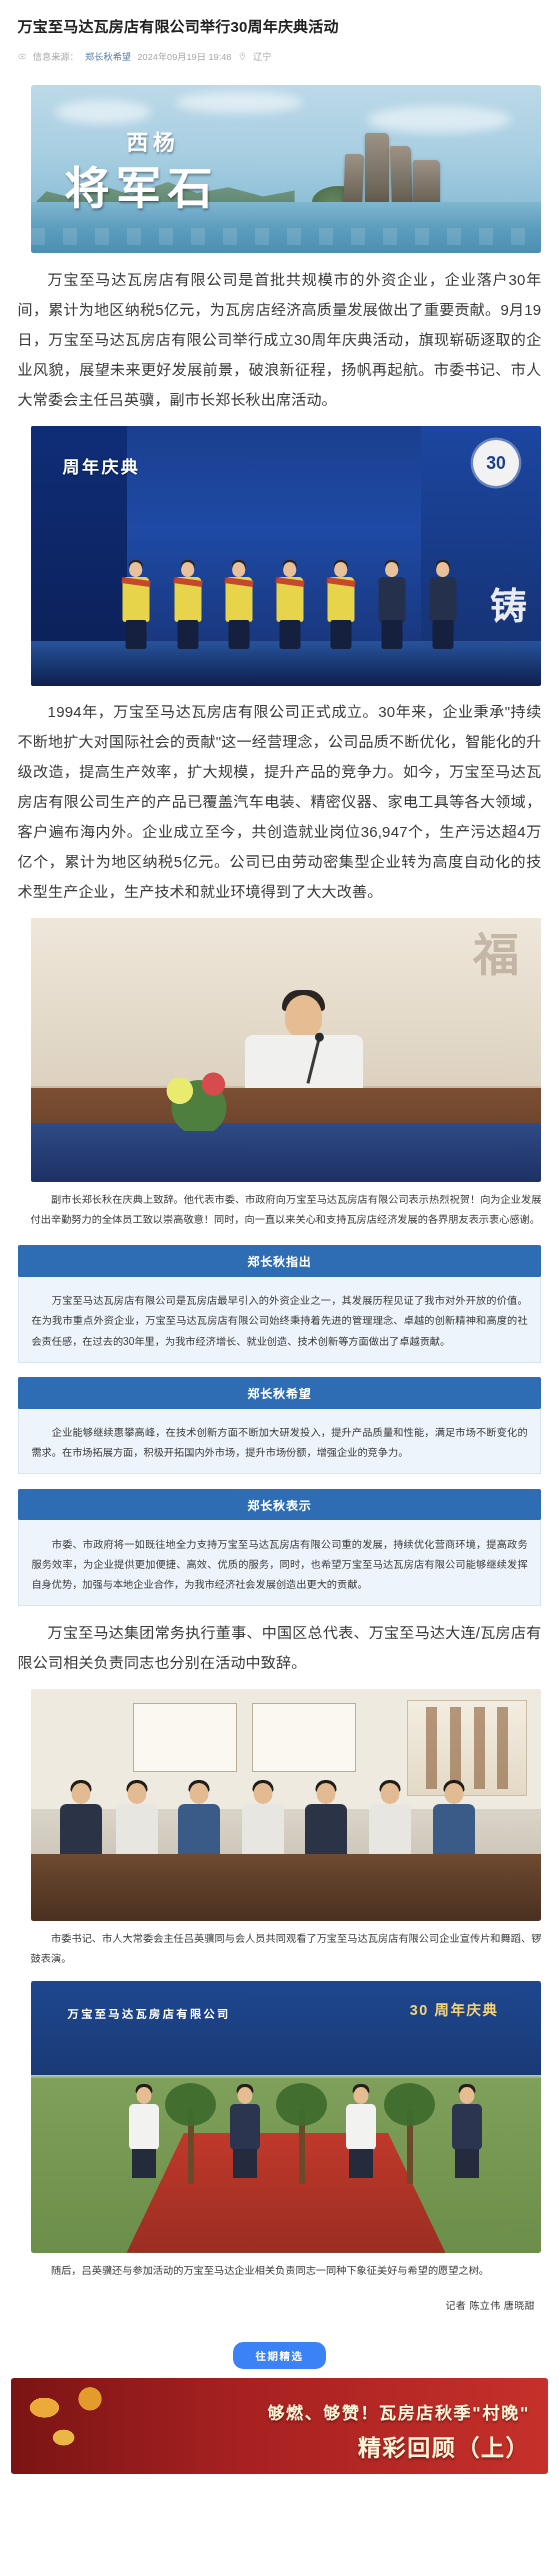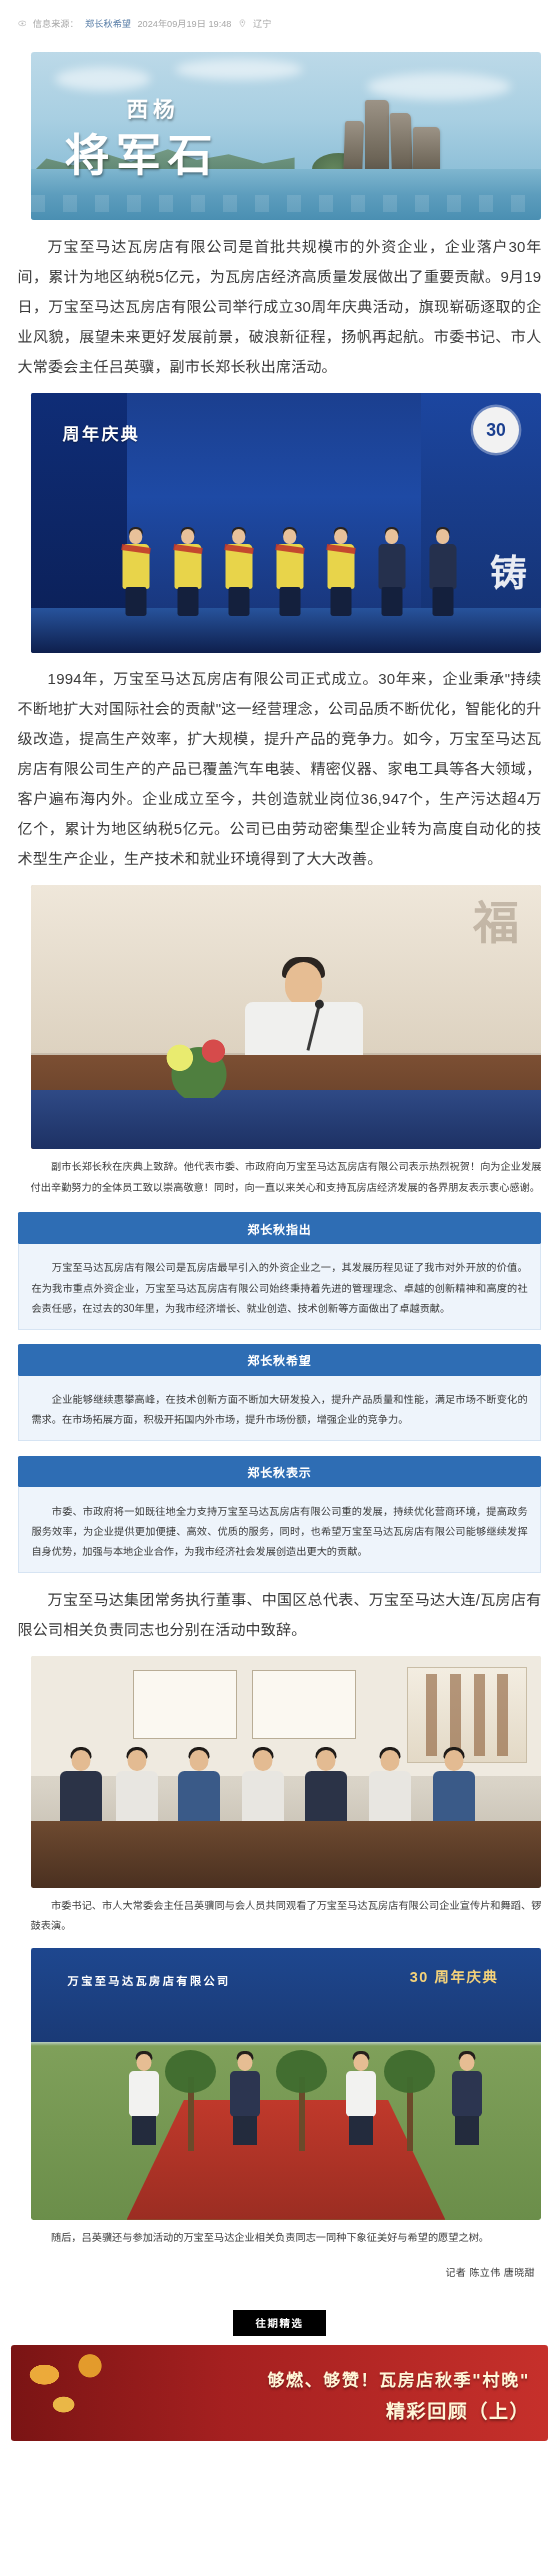--- a/index.html
+++ b/index.html
@@ -353,26 +353,26 @@
     letter-spacing: 0.4px;
   }
 
   
   .footer-wrap {
     padding: 8px 0 0 0;
     text-align: center;
   }
   .pill {
     display: inline-block;
-    background: #000000;
+    background: #3b82f6;
     color: #fff;
     font-size: 10.4px;
     font-weight: bold;
     padding: 5.6px 22.4px;
-    border-radius: 0;
+    border-radius: 10px;
     letter-spacing: 1.6px;
   }
   .promo {
     margin: 9.6px 11.2px 0 11.2px;
     height: 96px;
     border-radius: 3.2px;
     position: relative;
     overflow: hidden;
     background: linear-gradient(90deg,#7a1414 0%, #a52020 40%, #c6302b 100%);
   }
@@ -383,28 +383,29 @@
       radial-gradient(ellipse at 60% 18%, #e8a32e 0 11.2px, rgba(232,163,46,0) 12px),
       radial-gradient(ellipse at 38% 62%, #f0c04a 0 10.4px, rgba(240,192,74,0) 11.2px);
     opacity: .95;
   }
   .promo .ptext1, .promo .ptext2 {
     position:absolute; right: 17.6px; color: #fff6d8; font-weight: bold;
     text-shadow: 0 1.6px 2.4px rgba(0,0,0,.35);
     font-family: "DejaVu Serif","Liberation Serif",serif;
   }
   .promo .ptext1 { top: 21px; font-size: 17px; letter-spacing: 1.6px; }
-  .promo .ptext2 { top: 51px; font-size: 19px; letter-spacing: 1.6px; text-align: right; }
+  .promo .ptext2 { top: 51px; font-size: 23px; letter-spacing: 1.6px; text-align: right; }
 </style>
 </head>
 <body>
 
 <div class="page">
 
   <div class="article-header">
+    <h1 class="article-title">万宝至马达瓦房店有限公司举行30周年庆典活动</h1>
     <div class="meta-row">
       <span class="meta-icon">
         <svg width="8.8" height="8.8" viewBox="0 0 16 16">
             <ellipse cx="8" cy="8" rx="7" ry="4.3" fill="none" stroke="#b5b5b5" stroke-width="1.2"></ellipse>
             <circle cx="8" cy="8" r="1.8" fill="#b5b5b5"></circle>
           </svg>
       </span>
       <span class="meta-muted">信息来源：</span>
       <span class="meta-link">郑长秋希望</span>
       <span class="meta-muted">2024年09月19日 19:48</span>

